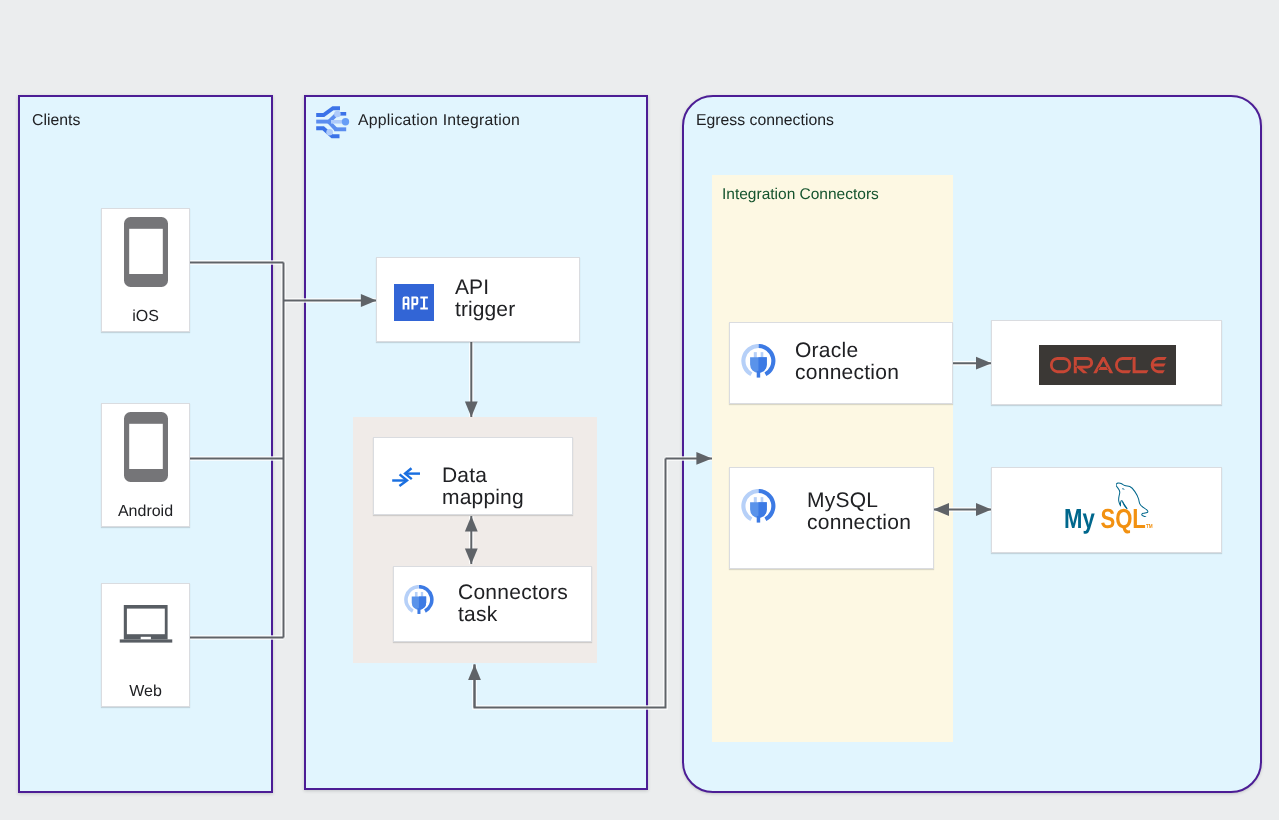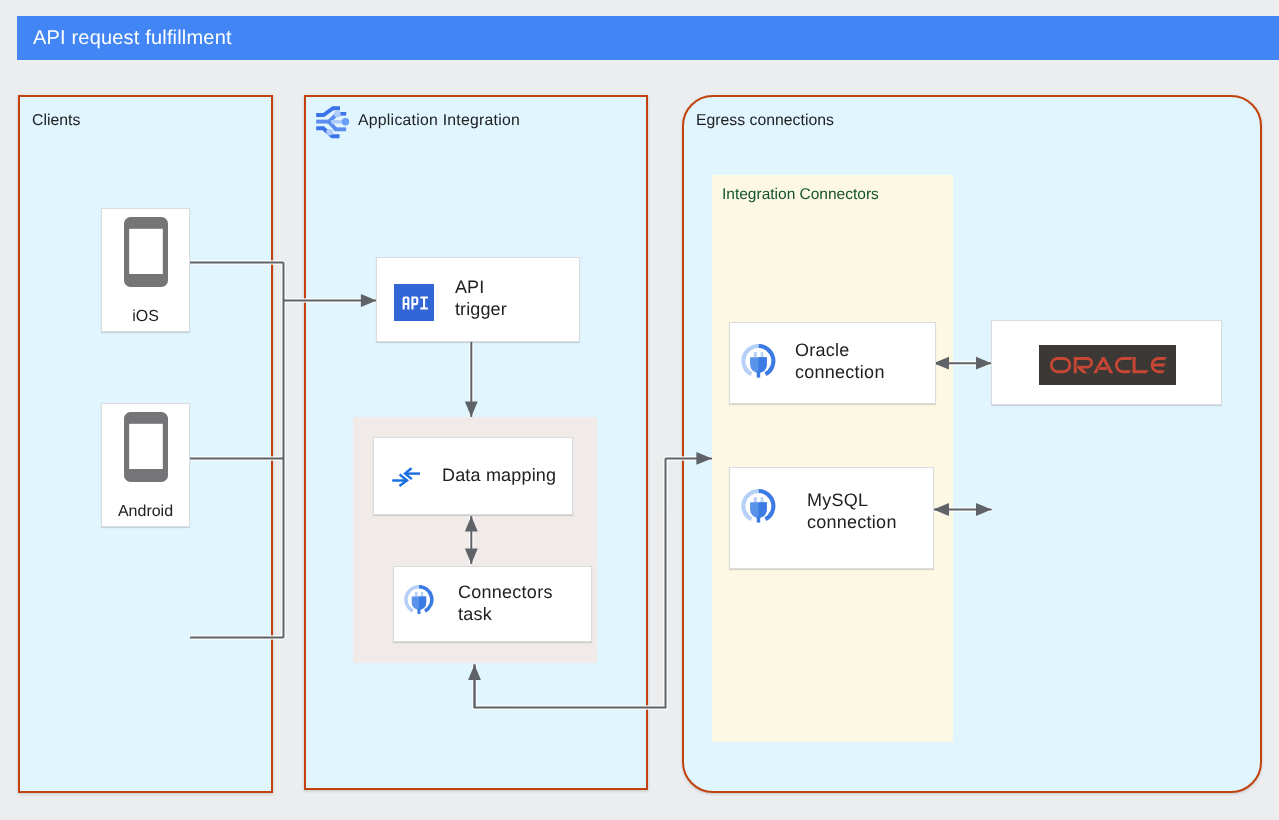--- a/index.html
+++ b/index.html
@@ -8,65 +8,62 @@
        font-family:"Liberation Sans",sans-serif;overflow:hidden;position:relative;
        -webkit-font-smoothing:antialiased;text-rendering:geometricPrecision;}
   #root{position:absolute;left:0;top:0;width:1279px;height:820px;}
 
   
   .title-bar{position:absolute;left:17px;top:16px;width:1262px;height:44px;background:#4285f4;}
   .title-bar .t{position:absolute;left:16px;top:0;height:44px;line-height:44px;
                 font-size:20px;color:#ffffff;white-space:nowrap;letter-spacing:.18px;}
 
   
-  .group{position:absolute;background:#e1f5fe;border:2px solid #c2410c;
+  .group{position:absolute;background:#e1f5fe;border:2px solid #4c1d95;
          box-shadow:0 1px 3px rgba(60,64,67,.22);}
   .group > .glabel{position:absolute;left:12px;top:16px;font-size:15.8px;line-height:16px;color:#202124;white-space:nowrap;}
   #grp-clients{left:18px;top:95px;width:251px;height:694px;}
   #grp-appint{left:304px;top:95px;width:340px;height:691px;}
   #grp-egress{left:682px;top:95px;width:576px;height:694px;border-radius:31px;}
   #grp-appint > .glabel{left:52px;letter-spacing:0.25px;}
 
   .subgroup{position:absolute;}
   #grp-connectors{left:712px;top:175px;width:241px;height:567px;background:#fdf8e3;}
   #grp-connectors > .glabel{position:absolute;left:10px;top:11px;font-size:15.5px;color:#14532d;white-space:nowrap;}
   #grp-pink{left:353px;top:417px;width:244px;height:246px;background:#f0ebe8;}
 
   
   .card{position:absolute;background:#ffffff;border:1px solid #dadce0;
         box-shadow:0 1px 1px rgba(60,64,67,.18);box-sizing:border-box;}
-  .card .lbl{position:absolute;font-size:18px;color:#202124;line-height:21.5px;white-space:pre-line;}
+  .card .lbl{position:absolute;font-size:21px;color:#202124;line-height:21.5px;white-space:pre-line;}
 
   .client-card{width:89px;height:124px;padding-left:10px;}
   .client-card .ctext{position:absolute;left:0;right:0;bottom:6px;text-align:center;
                       font-size:16px;line-height:17px;color:#202124;}
   .client-card .cicon{position:absolute;left:50%;transform:translateX(-50%);top:8px;}
   #c-ios{left:101px;top:208px;}
   #c-android{left:101px;top:403px;}
   #c-web{left:101px;top:583px;}
 
   #card-api{left:376px;top:257px;width:204px;height:85px;}
   #card-datamap{left:373px;top:437px;width:200px;height:78px;}
   #card-conn-task{left:393px;top:566px;width:199px;height:76px;}
-  #card-oracle-conn{left:729px;top:322px;width:207px;height:82px;}
+  #card-oracle-conn{left:729px;top:322px;width:224px;height:82px;}
   #card-mysql-conn{left:729px;top:467px;width:205px;height:102px;}
   #card-oracle-logo{left:991px;top:320px;width:231px;height:85px;}
   #card-mysql-logo{left:991px;top:467px;width:231px;height:86px;}
 
   svg.icon{position:absolute;display:block;}
   svg#edges{position:absolute;left:0;top:0;width:1279px;height:820px;pointer-events:none;}
 </style>
 </head>
 <body>
 
 <div id="root">
 
-  <div class="title-bar">
-    <div class="t">API request fulfillment</div>
-  </div>
 
   <div class="group" id="grp-clients">
     <div class="glabel">Clients</div>
   </div>
 
   <div class="group" id="grp-appint">
     <div class="glabel">Application Integration</div>
   </div>
 
   <div class="group" id="grp-egress">
@@ -154,20 +151,29 @@
   </div>
 
   <div class="card client-card" id="c-android">
     <svg class="cicon" width="44" height="70" viewBox="0 0 44 70">
       <path d="M6.5 0 H37.5 A6.5 6.5 0 0 1 44 6.5 V63.5 A6.5 6.5 0 0 1 37.5 70 H6.5 A6.5 6.5 0 0 1 0 63.5 V6.5 A6.5 6.5 0 0 1 6.5 0 Z" fill="#757578"></path>
       <rect x="5.2" y="11.8" width="33.6" height="45.2" fill="#ffffff"></rect>
     </svg>
     <div class="ctext">Android</div>
   </div>
 
+  <div class="card client-card" id="c-web">
+    <svg class="cicon" width="53" height="38" viewBox="0 0 53 38" style="top:21px;">
+      <rect x="4.3" y="0" width="43.8" height="34.4" fill="#585d63"></rect>
+      <rect x="7.4" y="3.6" width="37.9" height="25.6" fill="#ffffff"></rect>
+      <rect x="0" y="34.4" width="53" height="3.2" fill="#585d63"></rect>
+      <rect x="21.2" y="31.8" width="10.2" height="2.4" fill="#ffffff"></rect>
+    </svg>
+    <div class="ctext">Web</div>
+  </div>
 
   <div class="card" id="card-api">
     <svg class="icon" width="40" height="37" viewBox="0 0 40 37" style="left:17px;top:26px;">
       <rect x="0" y="0" width="40" height="37" fill="#3265d6"></rect>
       <g fill="#ffffff">
 
         <path d="M8.6 25.6 V14.6 A2.1 2.1 0 0 1 10.7 12.5 H13.3 A2.1 2.1 0 0 1 15.4 14.6 V25.6 H13.3 V21.0 H10.7 V25.6 Z M10.7 18.9 H13.3 V14.6 H10.7 Z"></path>
 
         <path d="M17.4 25.6 V12.5 H22.2 A2.1 2.1 0 0 1 24.3 14.6 V19.1 A2.1 2.1 0 0 1 22.2 21.2 H19.5 V25.6 Z M19.5 19.1 H22.2 V14.6 H19.5 Z"></path>
 
@@ -246,14 +252,45 @@
 
         <path d="M83.3 11.9 H94.0 L92.1 14.9 H83.3 A5.2 5.2 0 0 0 83.3 25.2 H92.1 L90.2 28.2 H83.3 A8.2 8.2 0 0 1 83.3 11.9 Z"></path>
 
         <path d="M93.6 11.9 H96.6 V25.2 H109.5 L107.6 28.2 H93.6 Z"></path>
 
         <path d="M127.7 11.9 L125.8 14.9 H119.0 A5.2 5.2 0 0 0 114.8 18.5 H126.7 L124.8 21.5 H114.8 A5.2 5.2 0 0 0 119.0 25.2 H125.8 L123.9 28.2 H119.0 A8.2 8.2 0 0 1 119.0 11.9 Z"></path>
       </g>
     </svg>
   </div>
 
+  <div class="card" id="card-mysql-logo">
+    <svg class="icon" width="36" height="35" viewBox="0 0 36.6 35.6" style="left:124px;top:14px;">
+      <g fill="none" stroke="#00678c" stroke-width="1.02" stroke-linejoin="round" stroke-linecap="round">
+
+        <path d="M1.3 1.2 C2.8 0.6 4.5 1.1 5.8 1.8 C6.8 2.4 7.7 3.2 8.9 3.6
+                 C10.6 4.2 12.4 3.9 14.0 4.6 C16.3 5.6 17.8 7.7 19.2 9.8
+                 C20.7 12.0 22.1 14.5 22.9 17.1 C23.4 18.8 23.5 20.6 24.2 22.2
+                 C24.8 23.7 26.2 24.8 27.5 25.7 C29.2 26.8 31.1 27.8 32.1 29.2
+                 C32.6 29.9 32.4 30.7 31.6 31.1 C30.5 31.6 29.0 31.5 27.7 31.9
+                 C26.5 32.1 25.9 32.8 26.3 33.5 C26.7 34.2 27.8 34.5 28.6 34.9
+                 C30.1 35.6 31.5 36.3 32.6 37.2"></path>
+
+        <path d="M1.3 1.2 C0.4 1.8 -0.2 2.6 0.1 3.5 C0.4 4.5 1.4 5.4 2.0 6.2
+                 C2.9 7.4 3.6 8.6 3.8 10.0 C4.0 11.5 3.4 12.9 3.1 14.3
+                 C2.7 16.1 2.5 18.0 2.9 19.7 C3.2 21.3 3.8 22.8 4.6 24.2"></path>
+
+        <path d="M4.6 24.2 C4.5 22.5 4.4 20.8 4.9 19.8 C5.2 19.1 5.8 18.9 6.3 19.3
+                 C6.8 19.7 7.0 20.4 7.2 21.1 C7.8 23.1 9.1 24.9 10.6 26.6"></path>
+        <path d="M7.0 20.8 L11.2 27.1"></path>
+
+        <path d="M6.5 6.9 C7.0 6.4 7.9 6.7 8.1 7.4" stroke-width="0.95"></path>
+      </g>
+    </svg>
+    <svg class="icon" width="100" height="40" viewBox="0 0 100 40" style="left:72px;top:36px;">
+      <g transform="scale(0.805,1)">
+        <text x="0" y="24.4" font-family="'Liberation Sans',sans-serif" font-size="27.5" font-weight="700" fill="#00678c">My</text>
+        <text x="45.2" y="24.4" font-family="'Liberation Sans',sans-serif" font-size="27.5" font-weight="700" fill="#f29111">SQL</text>
+        <text x="101.8" y="24.4" font-family="'Liberation Sans',sans-serif" font-size="5.8" font-weight="700" fill="#f29111">TM</text>
+      </g>
+    </svg>
+  </div>
 
 </div>
 
 </body></html>

